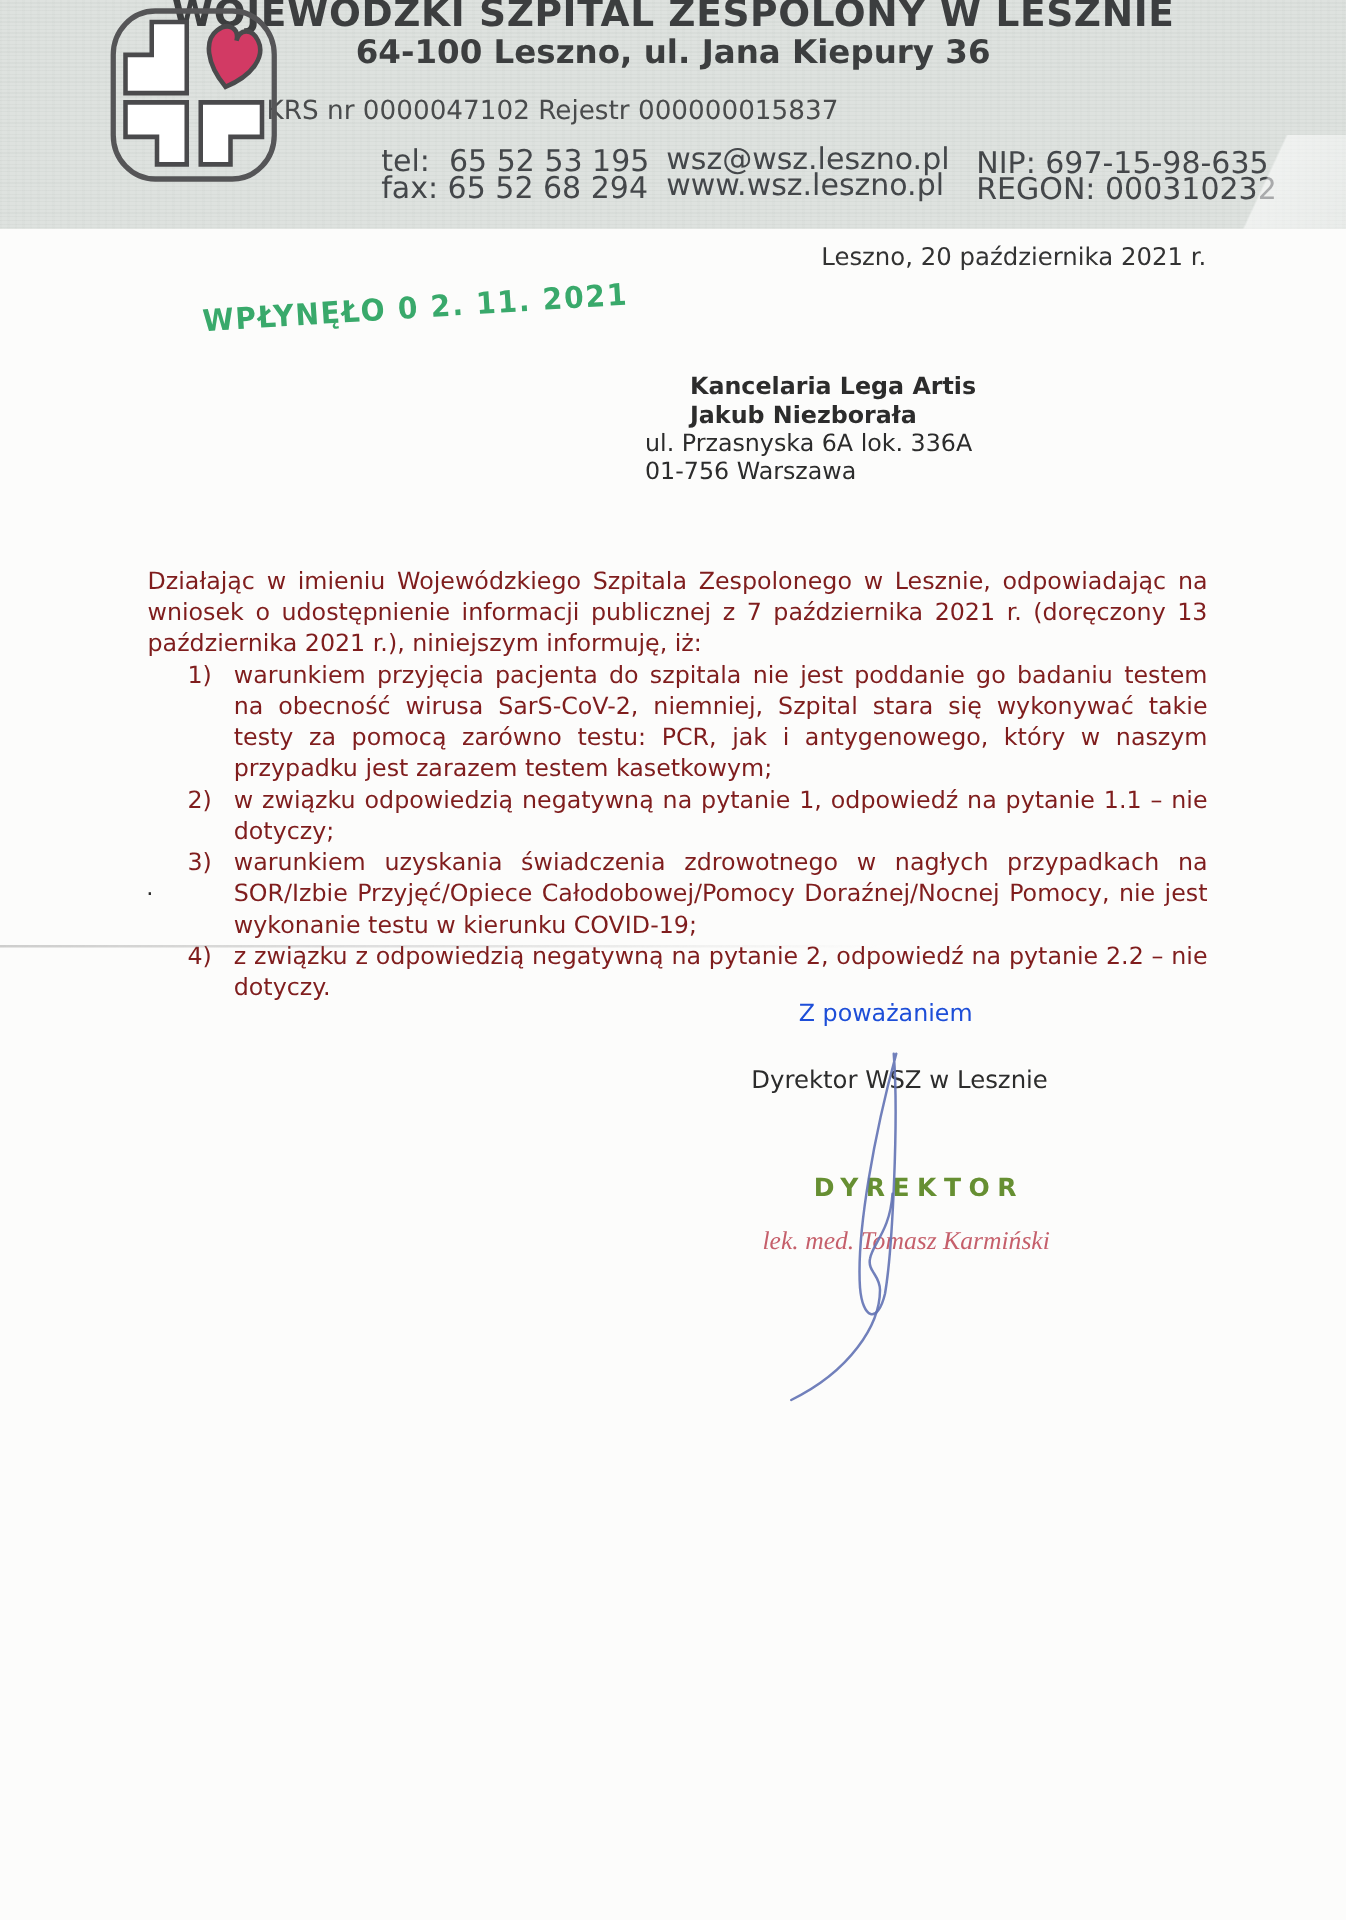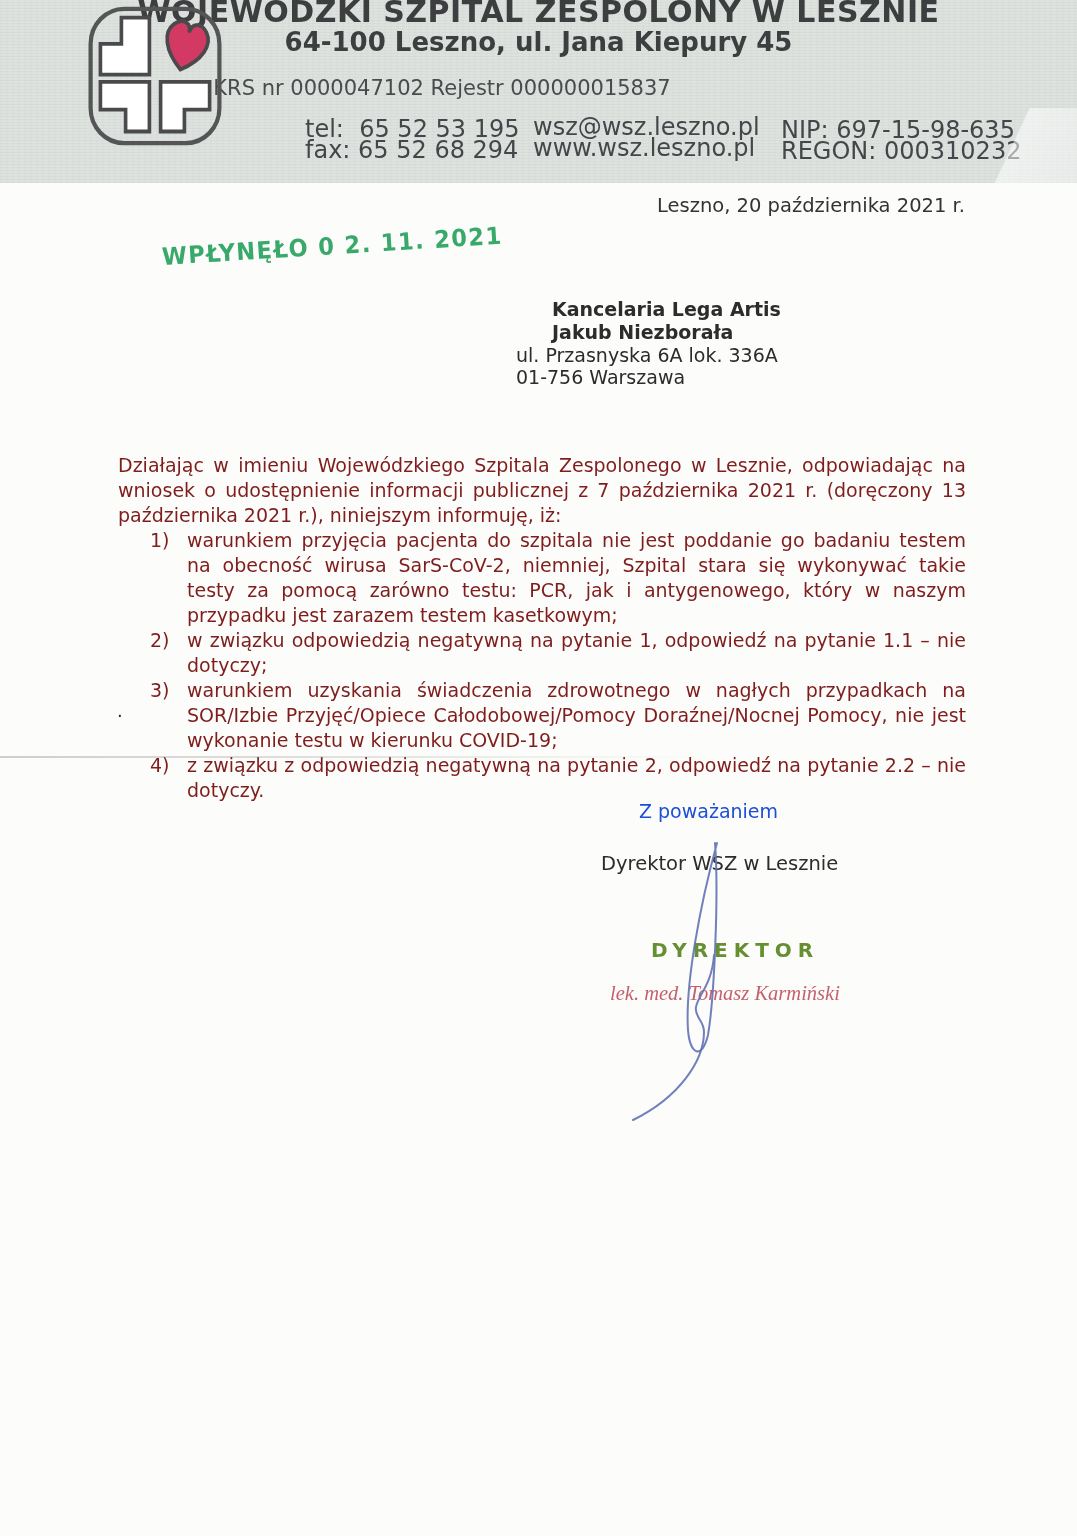--- a/index.html
+++ b/index.html
@@ -86,21 +86,21 @@
   }
   .signature-svg{position:absolute;left:600px;top:835px;pointer-events:none;}
 </style>
 </head>
 <body>
 
 <div class="page">
 
   <div class="header-band">
     <div class="org-name">WOJEWÓDZKI SZPITAL ZESPOLONY W LESZNIE</div>
-    <div class="org-address">64-100 Leszno, ul. Jana Kiepury 45</div>
+    <div class="org-address">64-100 Leszno, ul. Jana Kiepury 36</div>
     <div class="krs-line">KRS nr 0000047102 Rejestr 000000015837</div>
     <div class="contact-col contact-tel"><span>tel:  65 52 53 195</span><br><span>fax: 65 52 68 294</span></div>
     <div class="contact-col contact-web"><span>wsz@wsz.leszno.pl</span><br><span>www.wsz.leszno.pl</span></div>
     <div class="contact-col contact-ids"><span>NIP: 697-15-98-635</span><br><span>REGON: 000310232</span></div>
   </div>
 
   <svg class="logo" viewBox="0 0 100 100" preserveAspectRatio="none">
     <rect x="4" y="4" width="92" height="92" rx="24" ry="24" fill="none" stroke="#555557" stroke-width="3"></rect>
 
     <path d="M 26,10 L 46,10 L 46,49 L 11,49 L 11,28 L 26,28 Z" fill="#ffffff" stroke="#4a4a4c" stroke-width="2.6"></path>

